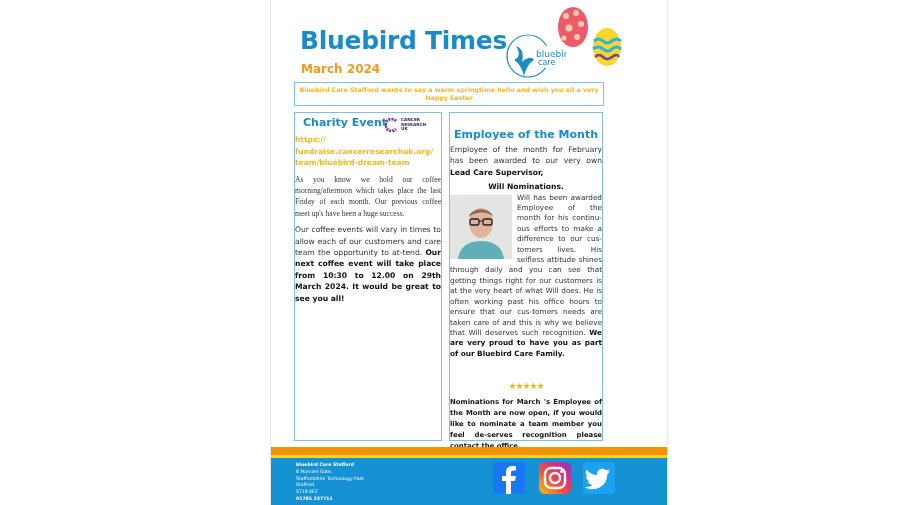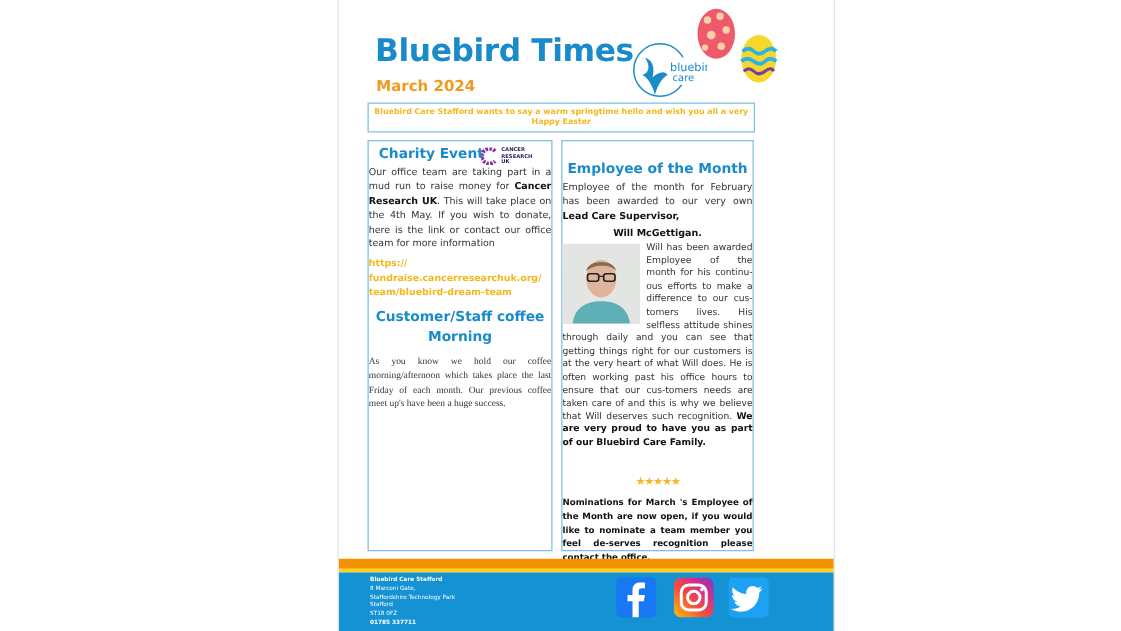--- a/index.html
+++ b/index.html
@@ -73,34 +73,33 @@
     <div class="cru">
       <svg width="14" height="14" viewBox="0 0 14 14">
         <path d="M11 3 A6 6 0 1 0 11 11" stroke="#8b2f9c" stroke-width="3" fill="none" stroke-dasharray="2 1"></path>
       </svg>
       <div class="cru-text">
         <div>CANCER</div>
         <div>RESEARCH</div>
         <div>UK</div>
       </div>
     </div>
-    <div class="p" style="margin-top:3px;">
-      <span>Our office team are taking part in a mud run to raise money for </span><b>Cancer Research UK</b><span>. This will take place on the 4th May. If you wish to donate, here is the link or contact our office team for more information</span>
+    <div class="link" style="margin-top:5px;">https:// fundraise.cancerresearchuk.org/ team/bluebird-dream-team</div>
+    <div class="p" style="margin-top:5px;font-family:Liberation Serif, serif;">As you know we hold our coffee morning/afternoon which takes place the last Friday of each month. Our previous coffee meet up's have been a huge success.</div>
+    <div class="p" style="margin-top:5px;">
+      <span>Our coffee events will vary in times to allow each of our customers and care team the opportunity to at-tend. </span><b>Our next coffee event will take place from 10:30 to 12.00 on 29th March 2024. It would be great to see you all!</b>
     </div>
-    <div class="link" style="margin-top:5px;">https:// fundraise.cancerresearchuk.org/ team/bluebird-dream-team</div>
-    <div class="h" style="margin-top:6px;line-height:16px;">Customer/Staff coffee Morning</div>
-    <div class="p" style="margin-top:5px;font-family:Liberation Serif, serif;">As you know we hold our coffee morning/afternoon which takes place the last Friday of each month. Our previous coffee meet up's have been a huge success.</div>
   </div>
 
   <div class="box right">
     <div class="h" style="margin-top:15px;">Employee of the Month</div>
     <div class="p" style="margin-top:3px;">
       <span>Employee of the month for February has been awarded to our very own </span><b>Lead Care Supervisor,</b>
     </div>
-    <div class="p" style="text-align:center;font-weight:bold;color:#111;margin-top:3px;">Will McGettigan.</div>
+    <div class="p" style="text-align:center;font-weight:bold;color:#111;margin-top:3px;">Will Nominations.</div>
     <div class="photo">
       <svg width="62" height="64" viewBox="0 0 62 64">
         <rect width="62" height="64" fill="#e3e5e2"></rect>
         <path d="M8 64 C10 50 20 46 31 46 C42 46 52 50 54 64Z" fill="#5fb0b6"></path>
         <ellipse cx="31" cy="28" rx="12" ry="15" fill="#e0b39c"></ellipse>
         <path d="M19 22 C20 12 42 12 43 22 C40 16 24 16 19 22Z" fill="#8a6a4e"></path>
         <rect x="20" y="24" width="9" height="6" rx="2" fill="none" stroke="#222" stroke-width="1.3"></rect>
         <rect x="33" y="24" width="9" height="6" rx="2" fill="none" stroke="#222" stroke-width="1.3"></rect>
         <line x1="29" y1="26" x2="33" y2="26" stroke="#222" stroke-width="1"></line>
       </svg>

